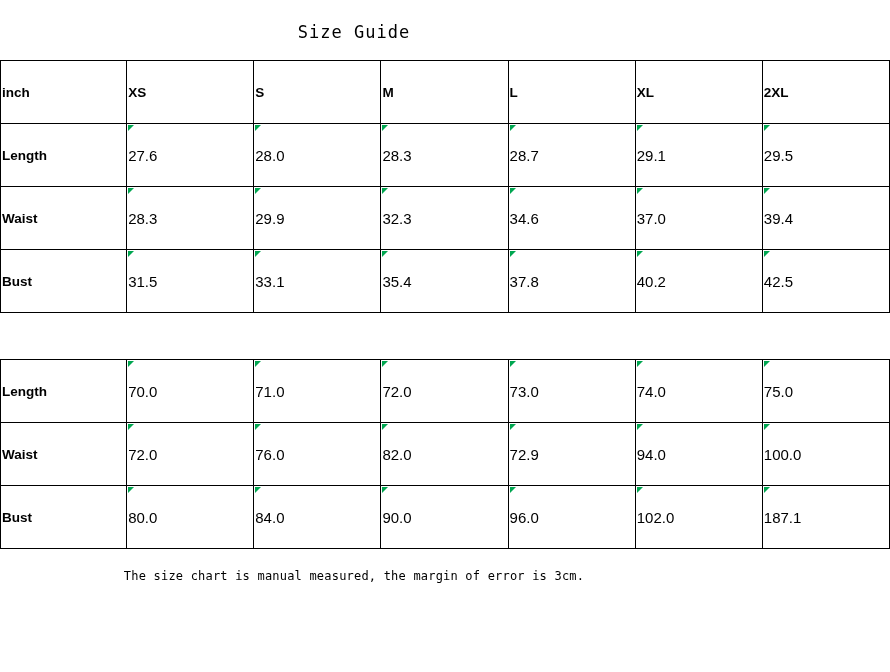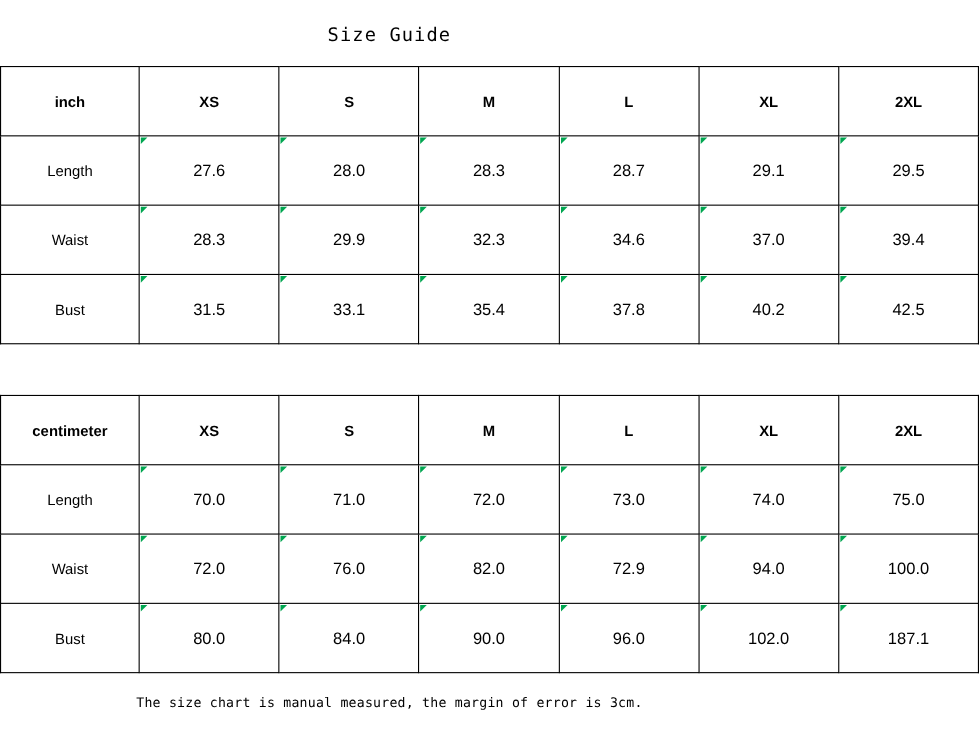--- a/index.html
+++ b/index.html
@@ -31,32 +31,32 @@
     color: #000;
   }
   table.size-table {
     border-collapse: collapse;
     width: 890px;
     table-layout: fixed;
   }
   table.size-table td {
     border: 1px solid #000000;
     height: 60px;
-    text-align: center;
+    text-align: left;
     vertical-align: middle;
     font-size: 13px;
     position: relative;
   }
   table.size-table td.unit-cell,
   table.size-table td.head-cell {
     font-weight: bold;
     font-size: 13.5px;
   }
   table.size-table td.row-label {
-    font-weight: normal;
+    font-weight: bold;
     font-size: 13.5px;
   }
   table.size-table td.value {
     font-weight: normal;
     font-size: 15px;
   }
   
   td.mark::before {
     content: "";
     position: absolute;
@@ -145,29 +145,20 @@
       <col class="c0">
         <col class="cx">
         <col class="cx">
         <col class="cx">
         <col class="cx">
         <col class="cx">
         <col class="cx">
     </colgroup>
     <tbody>
       <tr>
-        <td class="unit-cell">centimeter</td>
-        <td class="head-cell">XS</td>
-        <td class="head-cell">S</td>
-        <td class="head-cell">M</td>
-        <td class="head-cell">L</td>
-        <td class="head-cell">XL</td>
-        <td class="head-cell">2XL</td>
-      </tr>
-      <tr>
         <td class="row-label">Length</td>
         <td class="value mark">70.0</td>
         <td class="value mark">71.0</td>
         <td class="value mark">72.0</td>
         <td class="value mark">73.0</td>
         <td class="value mark">74.0</td>
         <td class="value mark">75.0</td>
       </tr>
       <tr>
         <td class="row-label">Waist</td>

